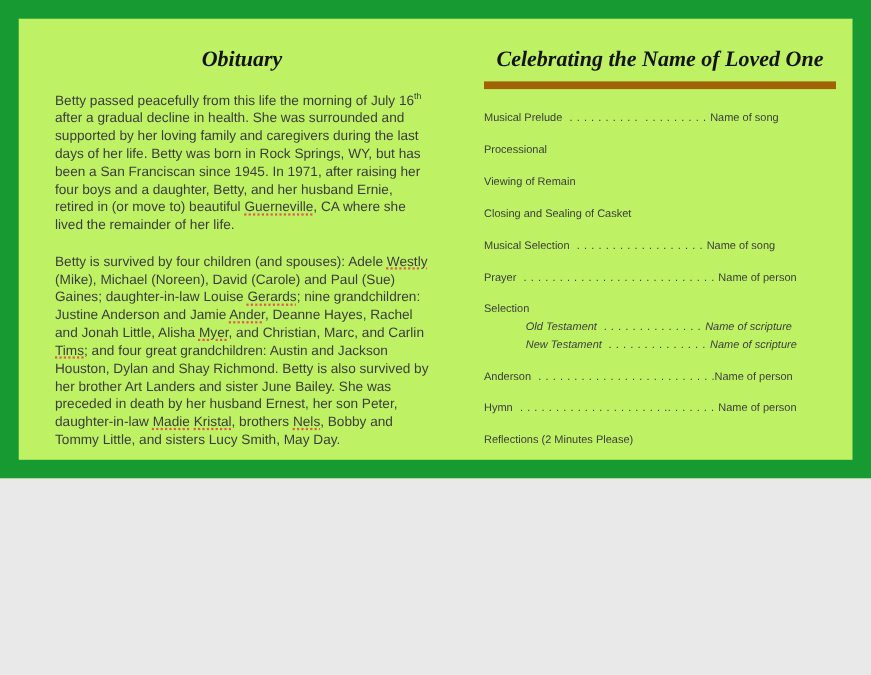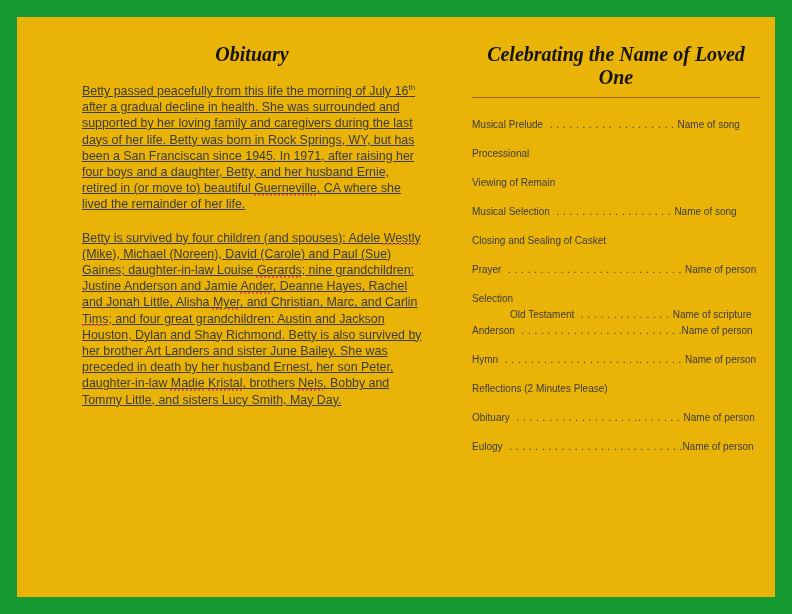--- a/index.html
+++ b/index.html
@@ -1,90 +1,89 @@
 <!DOCTYPE html>
 <html><head>
 <meta charset="utf-8">
 <style>
   html, body { margin: 0; padding: 0; background: #e9e9e9; }
   .frame {
     box-sizing: border-box;
     width: 792px;
-    height: 614px;
+    height: 435px;
     border: 17px solid #169a31;
-    background: #eab308;
+    background: #bef264;
     display: flex;
     font-family: "Liberation Sans", sans-serif;
     color: #3c3c3c;
     overflow: hidden;
-    padding-left: 32px;
   }
   .col { box-sizing: border-box; }
   .col-left  { width: 373px; padding: 26px 0 0 33px; }
   .col-right { flex: 1; padding: 26px 15px 0 50px; }
   .title {
     font-family: "Liberation Serif", serif;
     font-weight: bold;
     font-style: italic;
     font-size: 20px;
     line-height: 23px;
     text-align: center;
     color: #141414;
     margin: 0;
   }
   .col-left .title { width: 340px; margin-bottom: 17px; }
-  .col-right .title { padding-bottom: 8px; border-bottom: 1px solid #a16207; margin-bottom: 17px; }
+  .col-right .title { padding-bottom: 8px; border-bottom: 7px solid #a16207; margin-bottom: 17px; }
   .paragraphs { width: 340px; }
   .para {
     font-size: 12.4px;
     line-height: 16.2px;
     margin: 0 0 17px 0;
-    text-decoration: underline;
   }
   .para sup { font-size: 8px; line-height: 0; }
   .misspelled {
     text-decoration-line: underline;
     text-decoration-style: dotted;
     text-decoration-color: #e05a4c;
     text-decoration-thickness: 2px;
     text-underline-offset: 2px;
   }
   .program { padding-top: 3px; }
   .prog-row {
     font-size: 10px;
     line-height: 14px;
     margin-bottom: 15px;
     white-space: pre-wrap;
   }
-  .prog-row.indent { padding-left: 38px; }
+  .prog-row.indent { padding-left: 38px; font-style: italic; }
   .prog-row.tight { margin-bottom: 2px; }
   .dots { letter-spacing: 0.5px; }
 </style>
 </head>
 <body>
 
 <div class="frame">
   <div class="col col-left">
     <h2 class="title">Obituary</h2>
     <div class="paragraphs">
         <p class="para"><span>Betty passed peacefully from this life the morning of July 16</span><sup>th</sup><span> after a gradual decline in health.  She was surrounded and supported by her loving family and caregivers during the last days of her life.  Betty was born in Rock Springs, WY, but has been a San Franciscan since 1945.  In 1971, after raising her four boys and a daughter, Betty, and her husband Ernie, retired in (or move to) beautiful </span><span class="misspelled">Guerneville</span><span>, CA where she lived the remainder of her life.</span></p>
         <p class="para"><span>Betty is survived by four children (and spouses): Adele </span><span class="misspelled">Westly</span><span> (Mike), Michael (Noreen), David (Carole) and Paul (Sue) Gaines; daughter-in-law Louise </span><span class="misspelled">Gerards</span><span>;  nine grandchildren: Justine Anderson and Jamie </span><span class="misspelled">Ander</span><span>, Deanne Hayes, Rachel and Jonah Little, Alisha </span><span class="misspelled">Myer</span><span>, and Christian, Marc, and Carlin </span><span class="misspelled">Tims</span><span>;  and four great grandchildren:  Austin and Jackson Houston, Dylan and Shay Richmond.  Betty is also survived by her brother Art Landers and sister June Bailey.  She was preceded in death by her husband Ernest, her son Peter, daughter-in-law </span><span class="misspelled">Madie</span><span> </span><span class="misspelled">Kristal</span><span>, brothers </span><span class="misspelled">Nels</span><span>, Bobby and Tommy Little, and sisters Lucy Smith, May Day.</span></p>
       </div>
   </div>
   <div class="col col-right">
     <h2 class="title">Celebrating the Name of Loved One</h2>
     <div class="program">
         <div class="prog-row"><span>Musical Prelude</span><span class="dots">  . . . . . . . . . .  . . . . . . . . . </span><span>Name of song</span></div>
         <div class="prog-row"><span>Processional</span></div>
         <div class="prog-row"><span>Viewing of Remain</span></div>
+        <div class="prog-row"><span>Closing and Sealing of Casket</span></div>
         <div class="prog-row"><span>Musical Selection</span><span class="dots">  . . . . . . . . . . . . . . . . . . </span><span>Name of song</span></div>
-        <div class="prog-row"><span>Closing and Sealing of Casket</span></div>
         <div class="prog-row"><span>Prayer</span><span class="dots">  . . . . . . . . . . . . . . . . . . . . . . . . . . . </span><span>Name of person</span></div>
         <div class="prog-row tight"><span>Selection</span></div>
         <div class="prog-row indent tight"><span>Old Testament</span><span class="dots">  . . . . . . . . . . . . . . </span><span>Name of scripture</span></div>
+        <div class="prog-row indent"><span>New Testament</span><span class="dots">  . . . . . . . . . . . . . . </span><span>Name of scripture</span></div>
         <div class="prog-row"><span>Anderson</span><span class="dots">  . . . . . . . . . . . . . . . . . . . . . . . . </span><span>.Name of person</span></div>
         <div class="prog-row"><span>Hymn</span><span class="dots">  . . . . . . . . . . . . . . . . . . . . .. . . . . . . </span><span>Name of person</span></div>
         <div class="prog-row"><span>Reflections (2 Minutes Please)</span></div>
         <div class="prog-row"><span>Obituary</span><span class="dots">  . . . . . . . . . . . . . . . . . . .. . . . . . . </span><span>Name of person</span></div>
         <div class="prog-row"><span>Eulogy</span><span class="dots">  . . . . . . . . . . . . . . . . . . . . . . . . . . </span><span>.Name of person</span></div>
       </div>
   </div>
 </div>
 
 </body></html>

